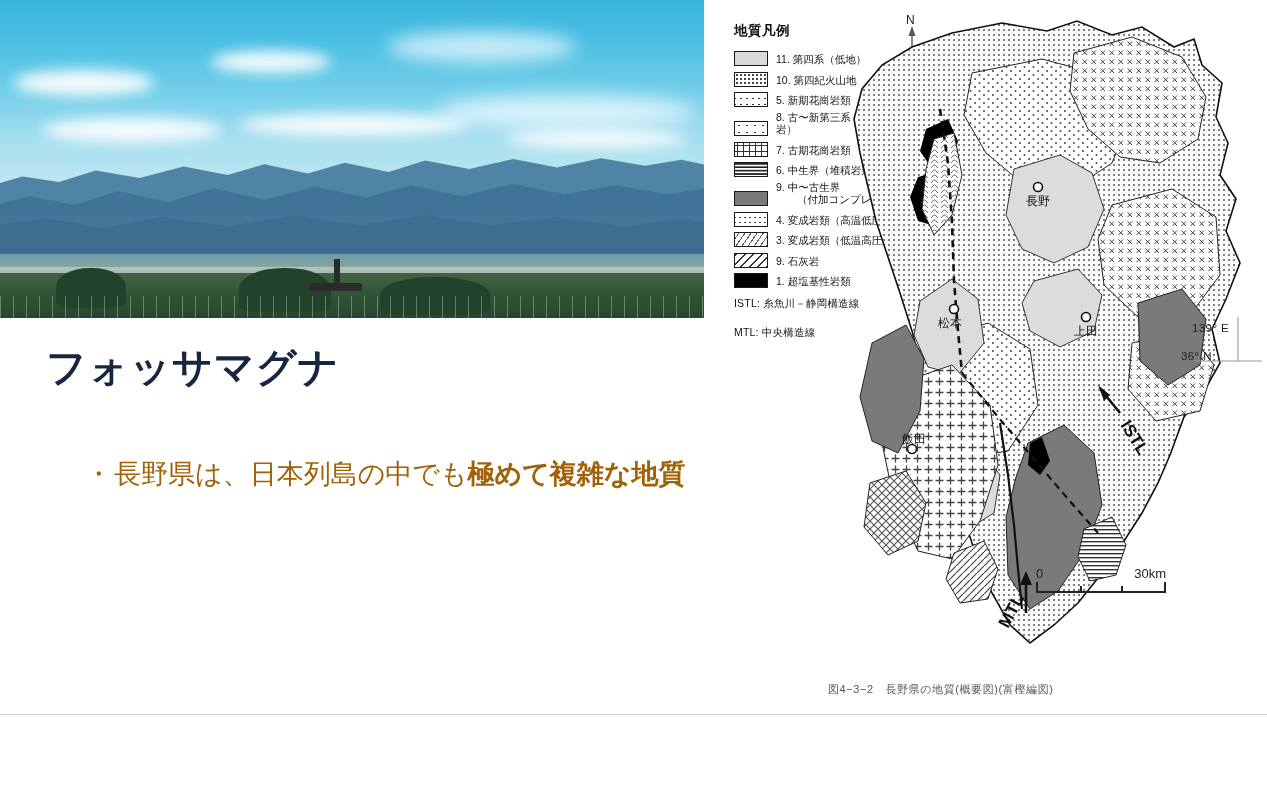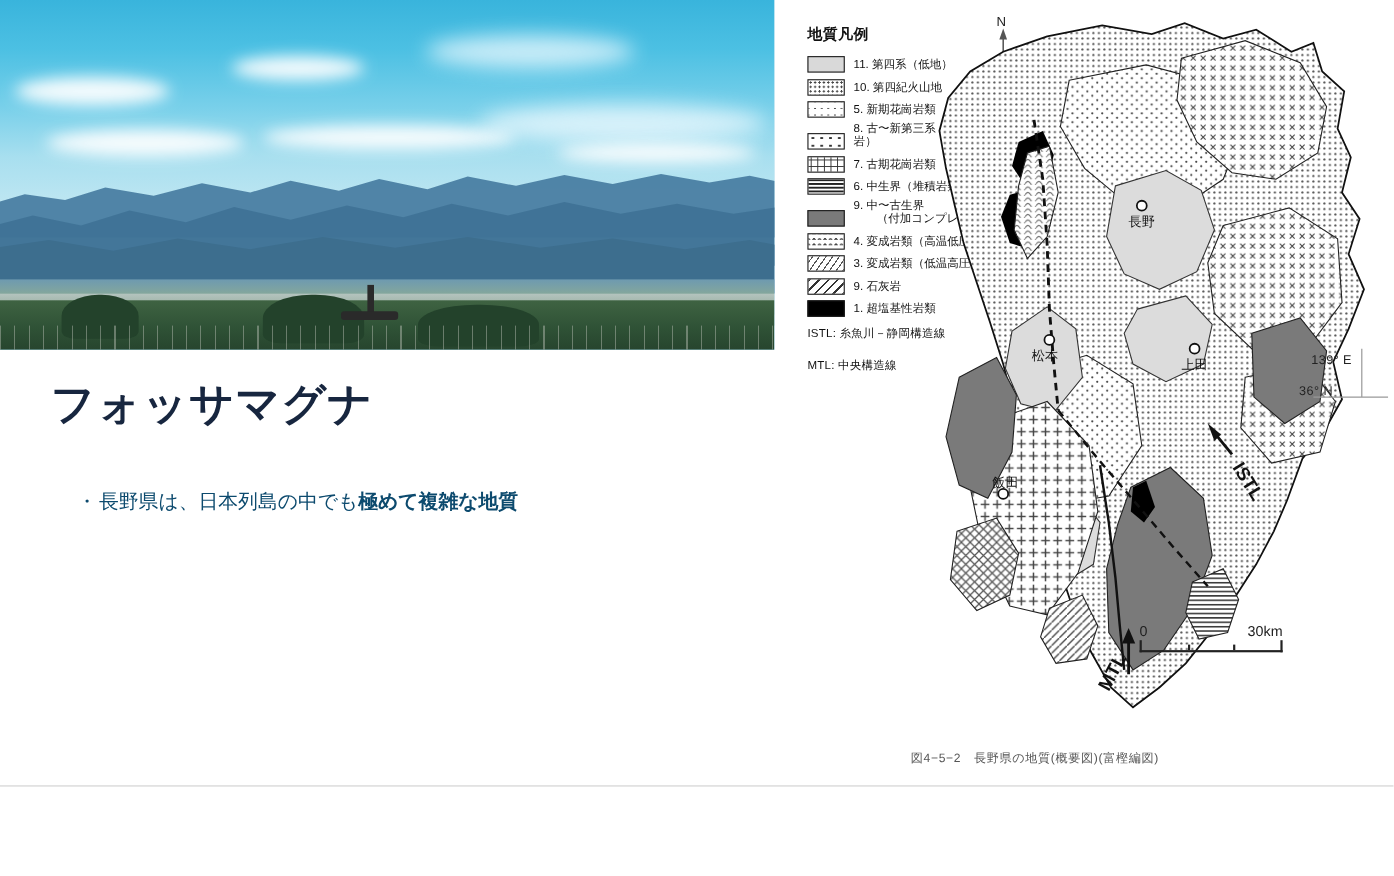--- a/index.html
+++ b/index.html
@@ -58,21 +58,21 @@
   .tower{position:absolute;background:#2a2a2a;}
 
   
   .title{
     position:absolute;left:46px;top:340px;
     font-size:40px;font-weight:700;color:#17263f;letter-spacing:1px;
     white-space:nowrap;
   }
   .bullets{position:absolute;left:40px;top:420px;width:690px;}
   .bullet{
-    color:#0c4a6e;font-size:18px;line-height:1.34;margin-bottom:22px;
+    color:#a16207;font-size:27px;line-height:1.34;margin-bottom:22px;
     white-space:pre-wrap;
   }
   .bullet .dot{margin-right:2px;}
   .b-bold{font-weight:700;}
   .b-bu{font-weight:700;text-decoration:underline;text-underline-offset:3px;}
 
   
   .figure{position:absolute;left:716px;top:10px;width:545px;height:700px;}
   .legend{position:absolute;left:18px;top:12px;width:210px;color:#111;}
   .legend-title{font-size:13.5px;font-weight:700;margin-bottom:9px;letter-spacing:.5px;}
@@ -356,17 +356,17 @@
       <div class="scale-lab">
         <span>0</span>
         <span>30km</span>
       </div>
       <div class="scale-bar">
         <span class="scale-tick" style="left:33%;"></span>
         <span class="scale-tick" style="left:66%;"></span>
       </div>
     </div>
 
-    <div class="capt">図4−5−2　長野県の地質(概要図)(富樫編図)</div>
+    <div class="capt">図4−3−2　長野県の地質(概要図)(富樫編図)</div>
   </div>
 
   <div class="divider"></div>
 </div>
 
 </body></html>

